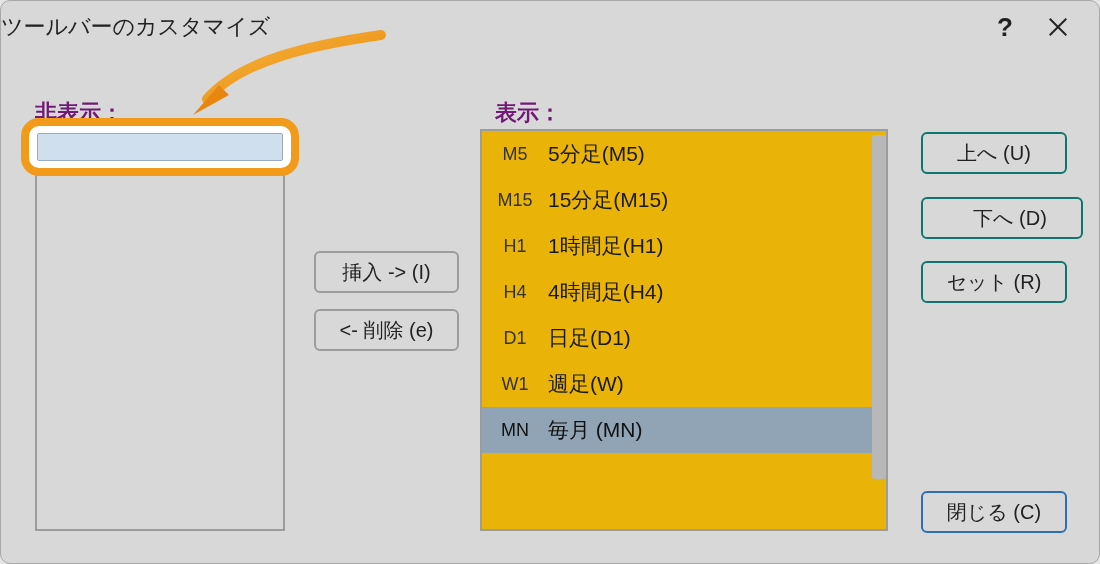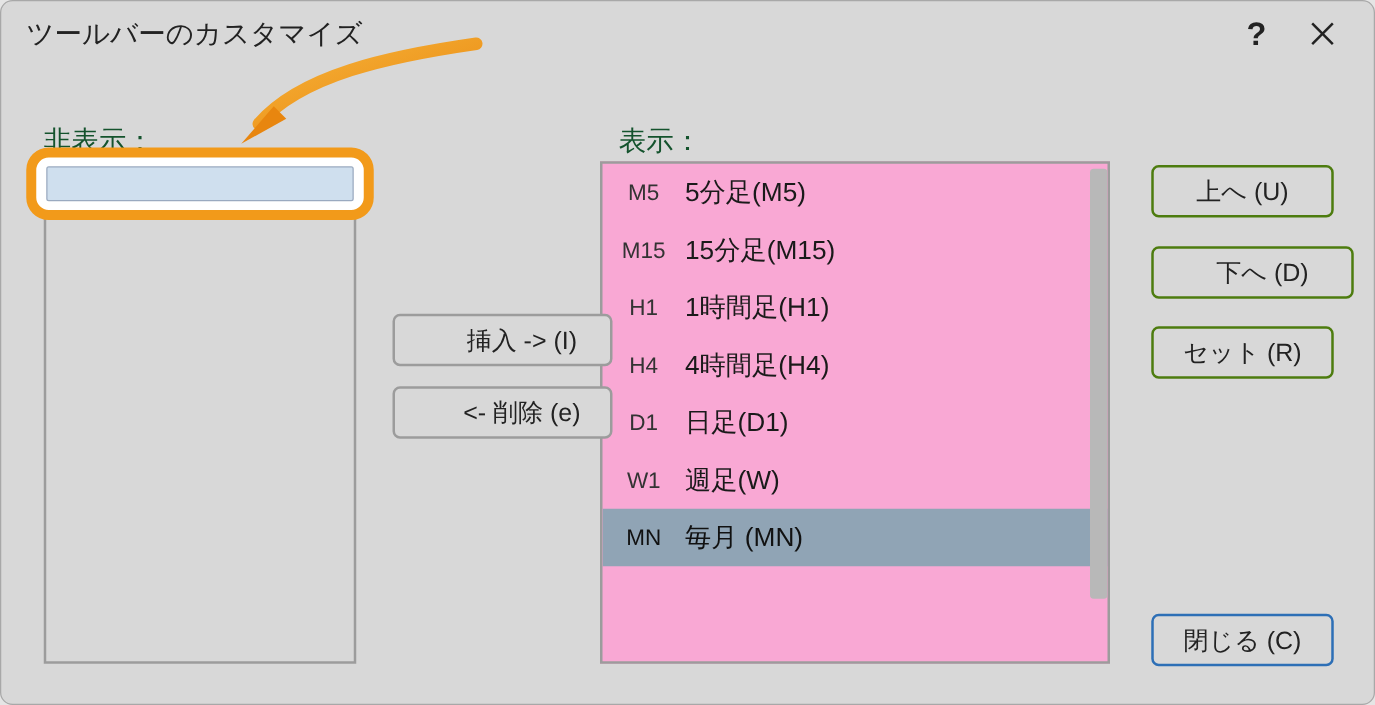--- a/index.html
+++ b/index.html
@@ -22,21 +22,20 @@
   }
   
   .titlebar {
     position: absolute;
     left: 0; top: 0; right: 0;
     height: 52px;
     display: flex;
     align-items: center;
   }
   .titlebar .title {
-    padding-left: 20px;
     color: #222;
     font-size: 22px;
   }
   .titlebar .ctrls {
     margin-left: auto;
     display: flex;
     align-items: center;
     gap: 30px;
     padding-right: 26px;
   }
@@ -52,21 +51,22 @@
     width: 30px; height: 30px;
     display: flex; align-items: center; justify-content: center;
   }
   .titlebar .close svg { width: 22px; height: 22px; }
   .titlebar .close svg line { stroke: #222; stroke-width: 2.2; }
 
   
   .lbl {
     position: absolute;
     font-size: 22px;
-    color: #14532d;
+    color: #701a75;
+    font-weight: bold;
   }
   .lbl-hidden { left: 34px; top: 97px; }
   .lbl-shown  { left: 494px; top: 97px; }
 
   
   .left-list {
     position: absolute;
     left: 34px;
     top: 128px;
     width: 250px;
@@ -75,21 +75,21 @@
     border: 2px solid #9c9c9c;
     box-sizing: border-box;
   }
   
   .right-list {
     position: absolute;
     left: 479px;
     top: 128px;
     width: 408px;
     height: 402px;
-    background: #f9a8d4;
+    background: #eab308;
     border: 2px solid #9c9c9c;
     box-sizing: border-box;
     overflow: hidden;
   }
   .right-list .scroller {
     position: absolute;
     right: 0; top: 4px;
     width: 14px;
     height: 344px;
     background: #b8b8b8;
@@ -128,33 +128,32 @@
     background: #d8d8d8;
     border: 2px solid #9c9c9c;
     border-radius: 6px;
     display: flex;
     align-items: center;
     justify-content: center;
     font-size: 20px;
     color: #222;
     user-select: none;
     cursor: pointer;
-    padding-left: 31px;
   }
   .mid-insert { top: 250px; }
   .mid-remove { top: 308px; }
 
   
   .side-btn {
     position: absolute;
     left: 920px;
     width: 142px;
     height: 38px;
     background: #d8d8d8;
-    border: 2px solid #4d7c0f;
+    border: 2px solid #0f766e;
     border-radius: 6px;
     display: flex;
     align-items: center;
     justify-content: center;
     font-size: 20px;
     color: #222;
     user-select: none;
     cursor: pointer;
   }
   .btn-up    { top: 131px; }

